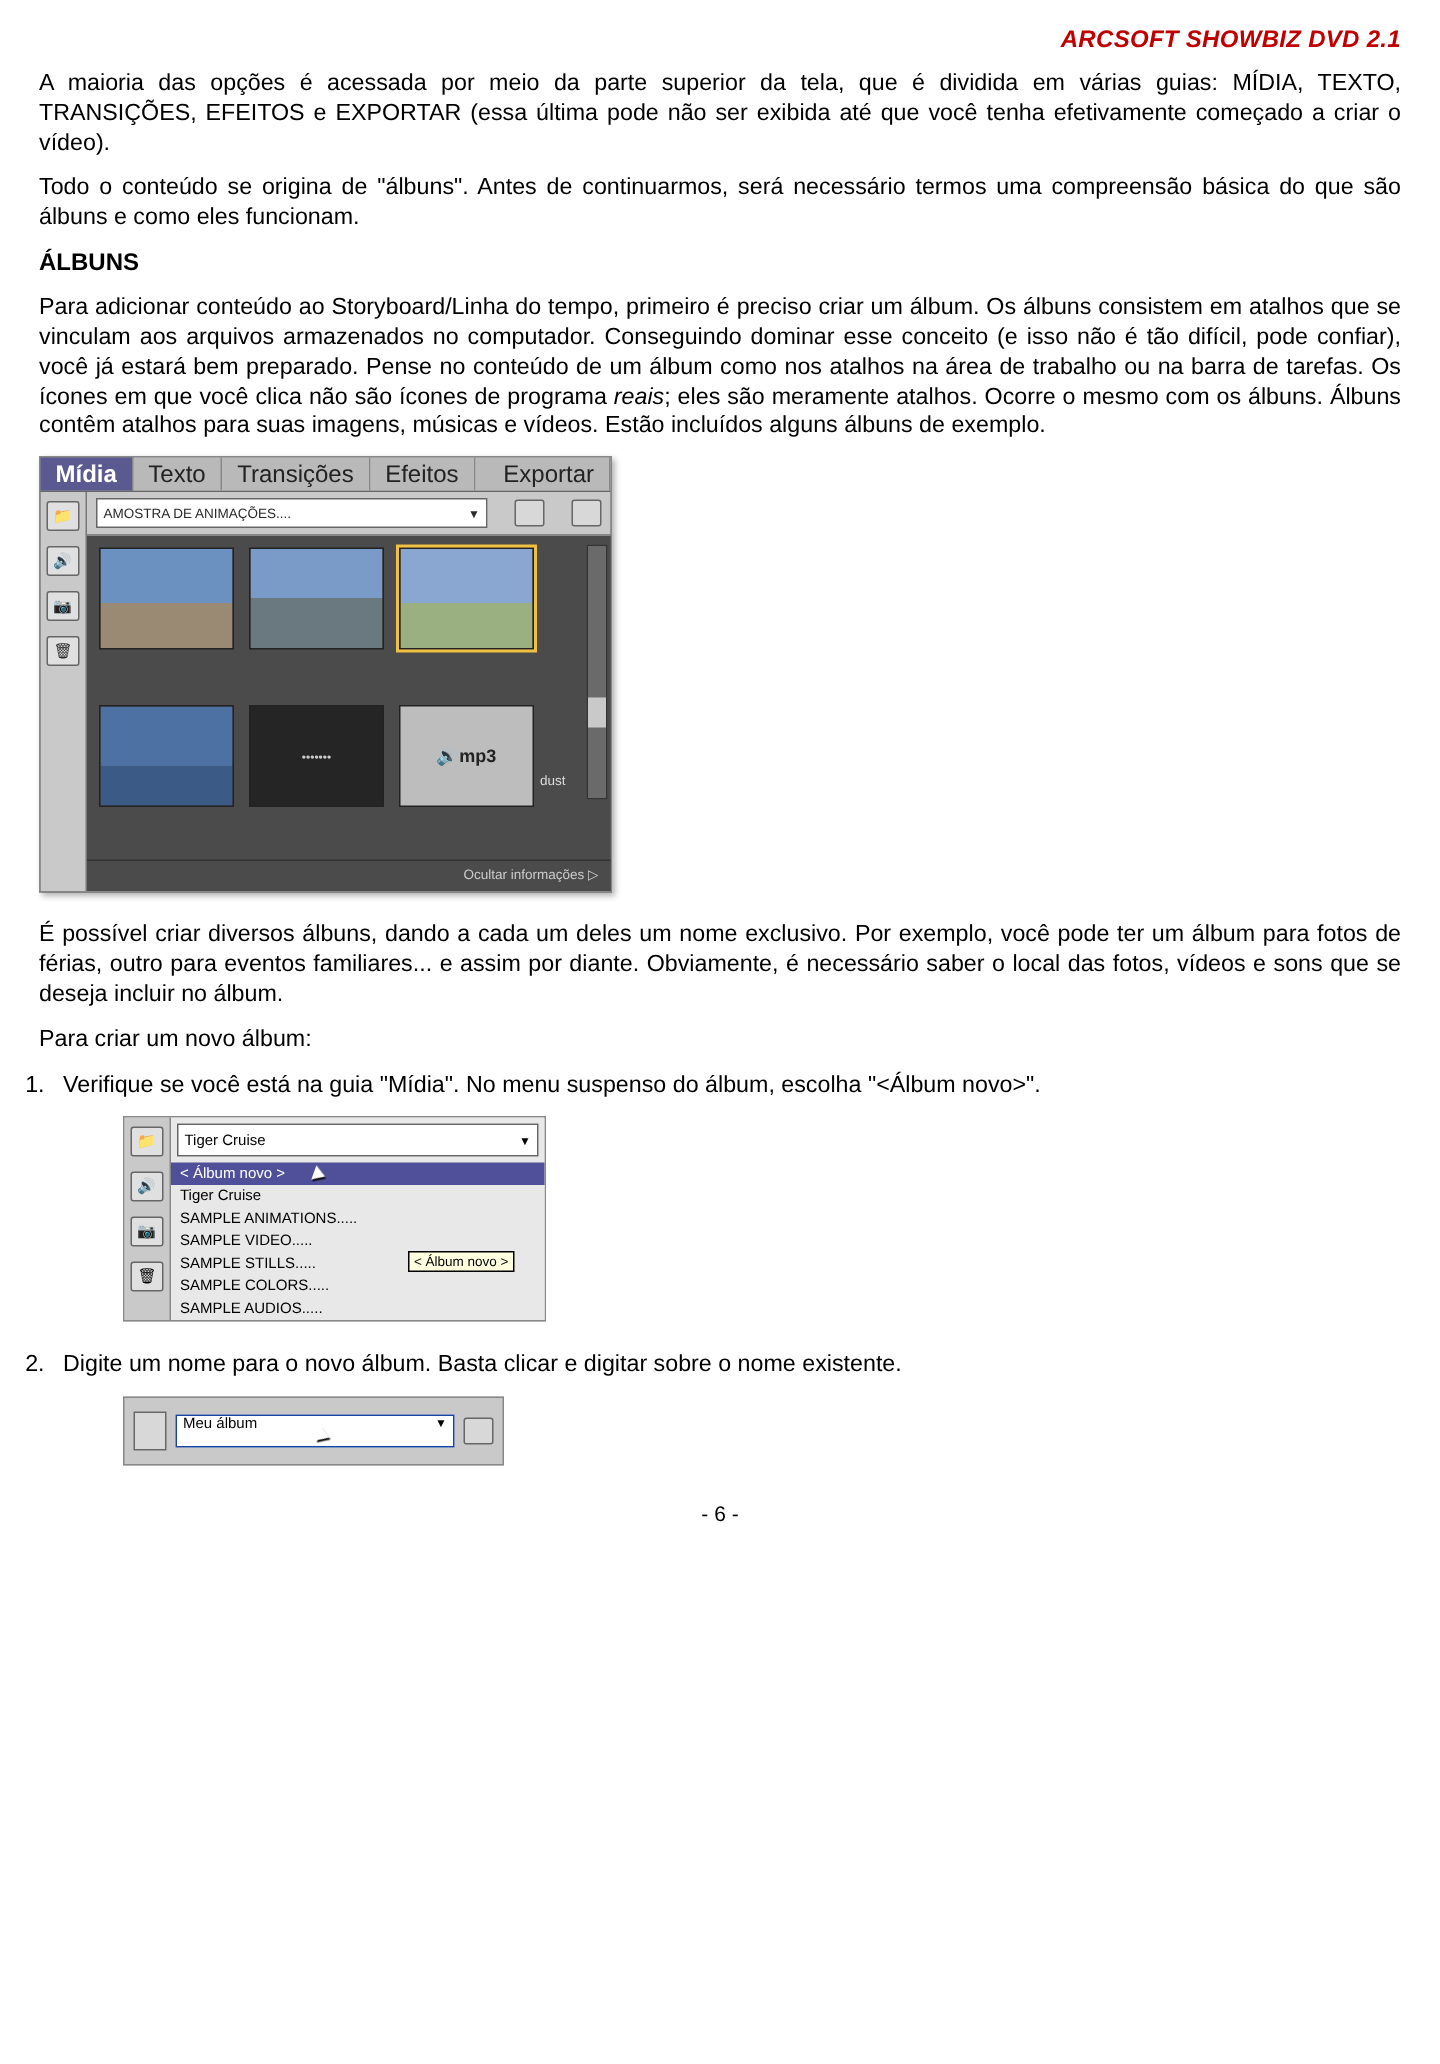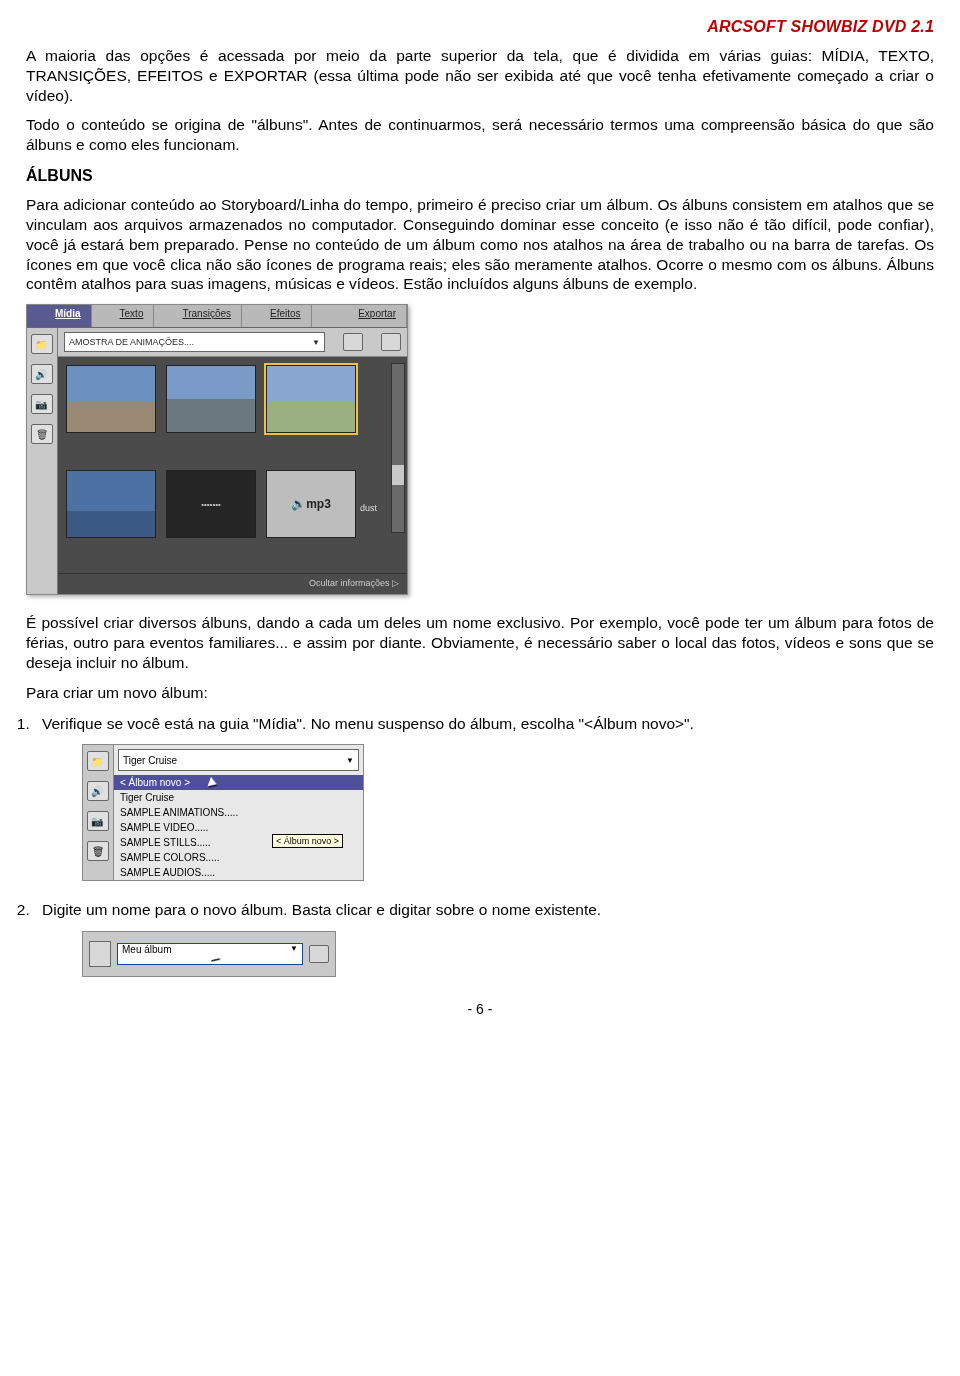--- a/index.html
+++ b/index.html
@@ -27,47 +27,46 @@
     margin: 10px 0;
     font-size: 15.5px;
     line-height: 1.28;
     text-align: justify;
   }
   .section-title {
     font-weight: bold;
     font-size: 16px;
     margin: 12px 0 8px 0;
   }
-  .ital { }
+  .ital { font-style: italic; }
   .figure {
     margin: 10px 0 18px 0;
   }
   
   .panel1 {
     width: 380px;
     border: 1px solid #888;
     background: #4b4b4b;
     font-size: 10px;
     color: #2a2a2a;
     box-shadow: 2px 2px 4px rgba(0,0,0,0.3);
   }
   .tab-row {
     display: flex;
     background: #b2b2b2;
     border-bottom: 1px solid #666;
     height: 22px;
   }
   .tab {
-    padding: 3px 10px 0 28px;
-    font-size: 10px;
+    padding: 3px 10px 0 10px;
+    font-size: 16px;
     border-right: 1px solid #888;
     background: #b9b9b9;
     color: #222;
     cursor: default;
-    text-decoration: underline;
   }
   .tab.active {
     background: #5a5a90;
     color: #fff;
     font-weight: bold;
   }
   .tab-spacer { flex: 1; background:#b9b9b9; }
   .tool-row {
     display: flex;
     align-items: center;
@@ -123,21 +122,21 @@
   }
   .thumb {
     width: 88px; height: 66px;
     background: linear-gradient(#6a91c0 55%, #9a8a73 55%);
     border: 1px solid #222;
   }
   .thumb.sel { outline: 2px solid #f0c040; }
   .thumb.dark { background: #252525; display:flex;align-items:center;justify-content:center;color:#ccc;font-size:8px;}
   .thumb.mp3 { background:#bdbdbd; display:flex;align-items:center;justify-content:center;color:#222;font-size:12px;font-weight:bold;}
   .thumb.half { background: linear-gradient(#4d71a3 60%, #3b5a85 60%); }
-  .thumb-label { position:absolute; bottom:60px; right:30px; color:#ddd; font-size:9px;}
+  .thumb-label { position:absolute; bottom:48px; right:30px; color:#ddd; font-size:9px;}
   .scroll-track { position:absolute; right:2px; top:6px; bottom:40px; width:12px; background:#6a6a6a; border:1px solid #333;}
   .scroll-thumb { position:absolute; top:60%; left:0; right:0; height:20px; background:#c9c9c9;}
   .panel1-footer {
     background:#4b4b4b; color:#ccc; font-size:9px;
     text-align:right; padding:4px 8px 6px 0;
     border-top:1px solid #333;
   }
   
   .panel2 {
     width: 280px;

